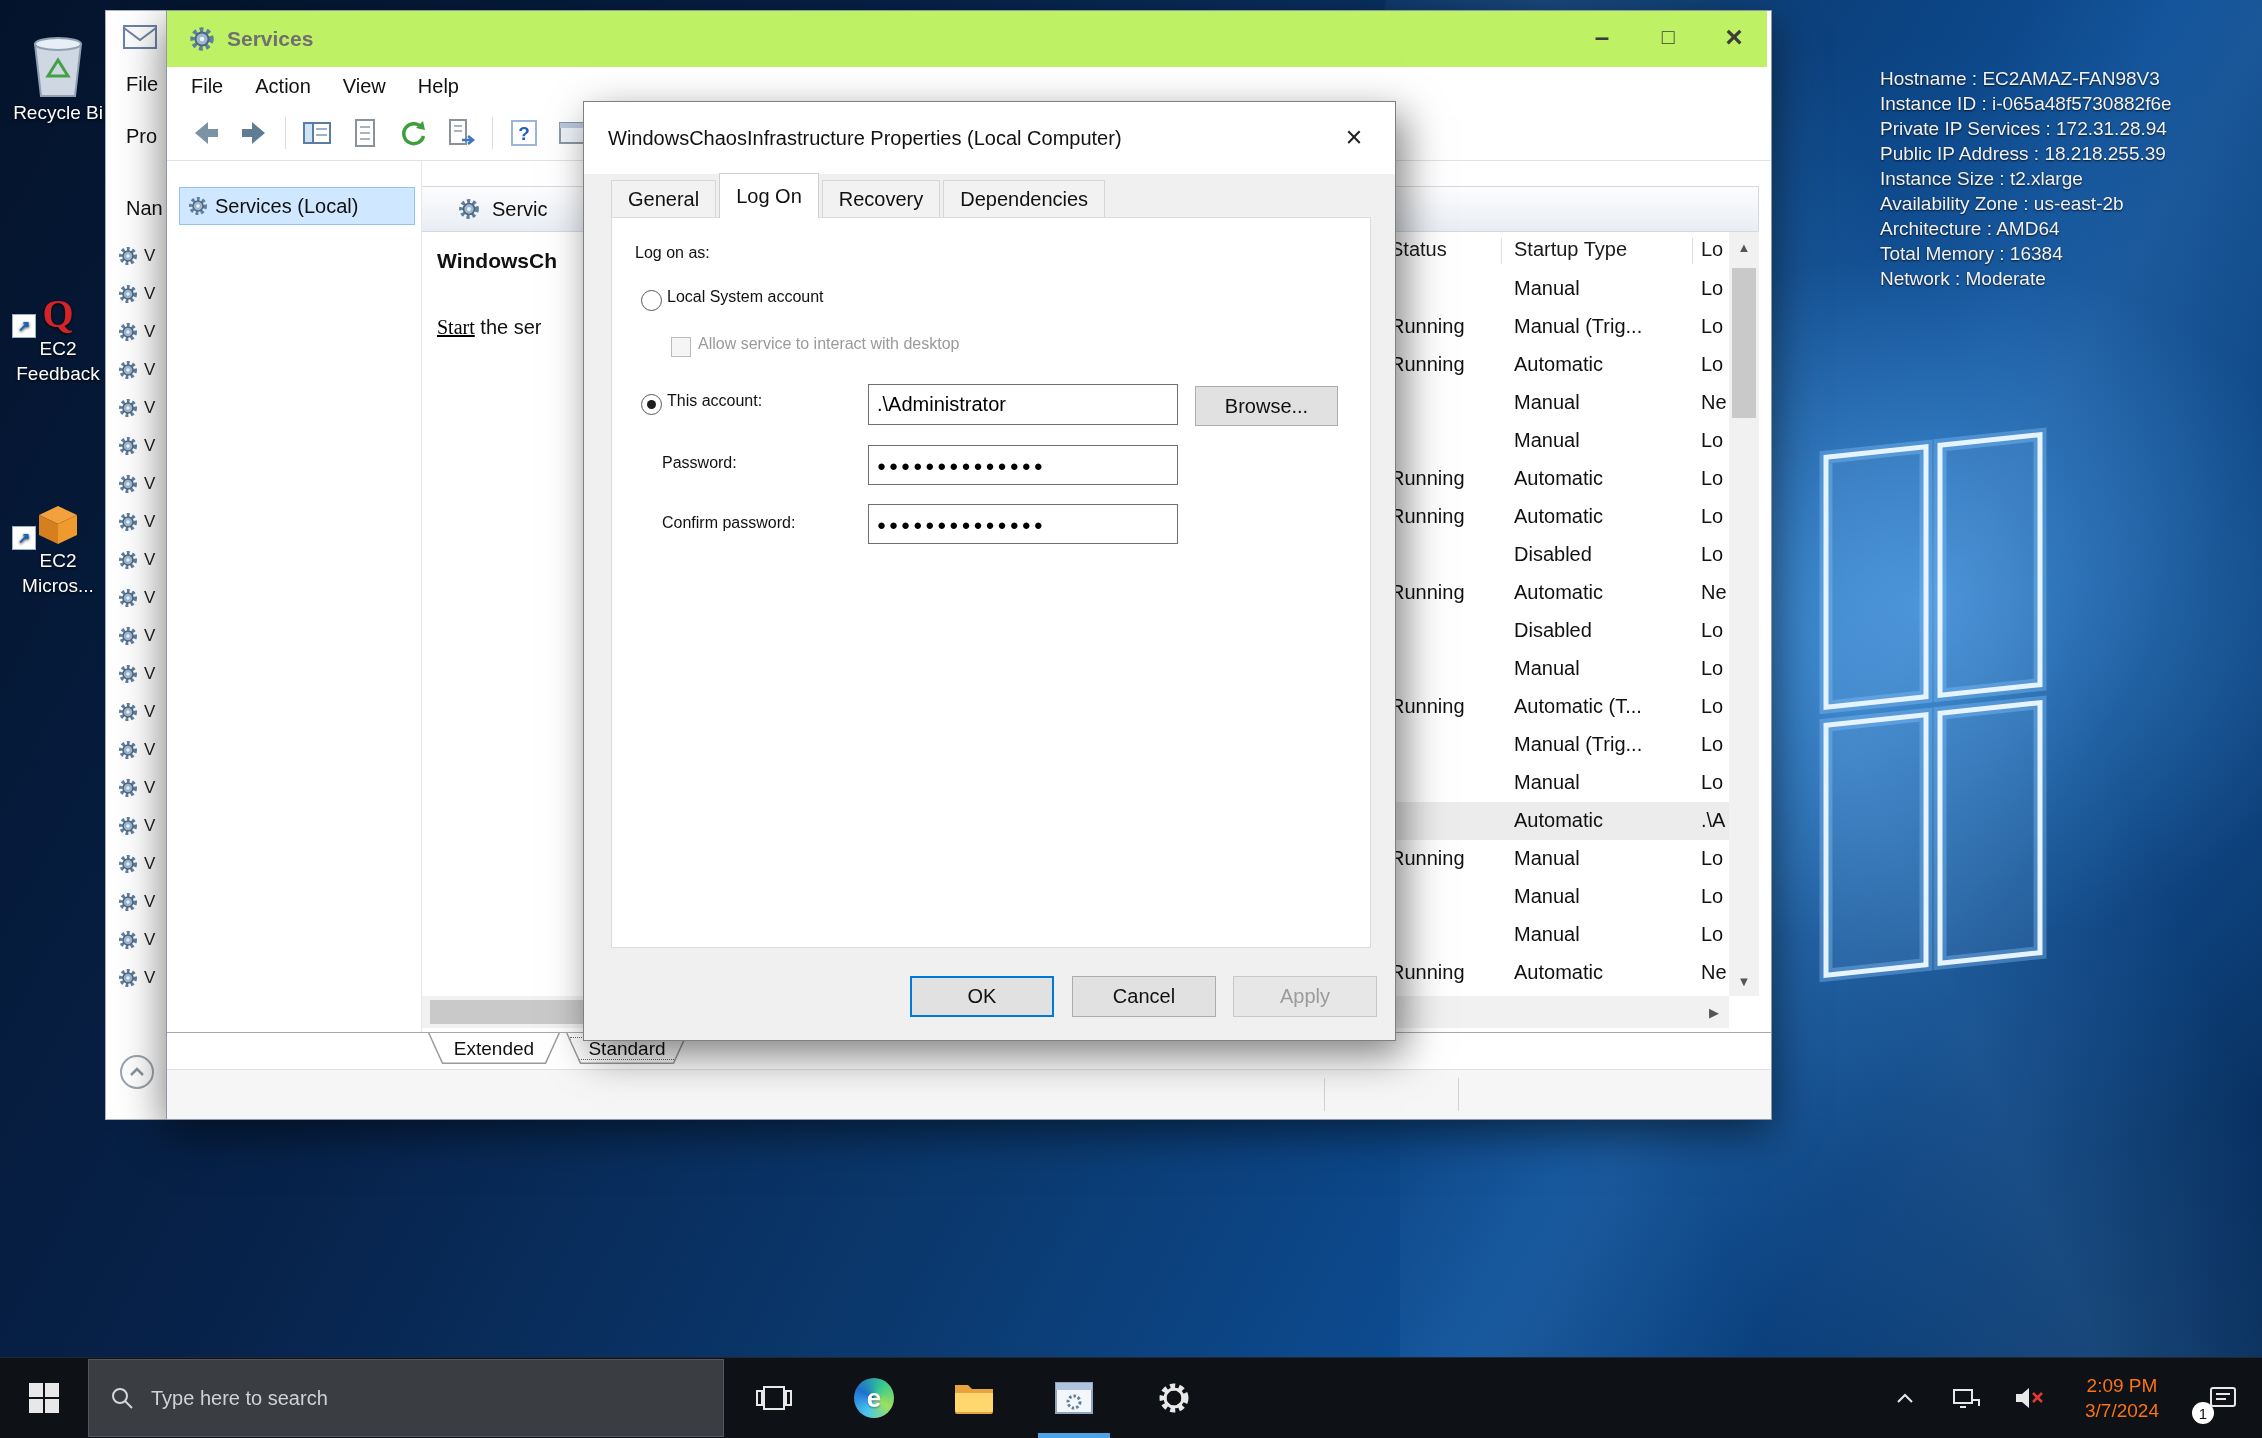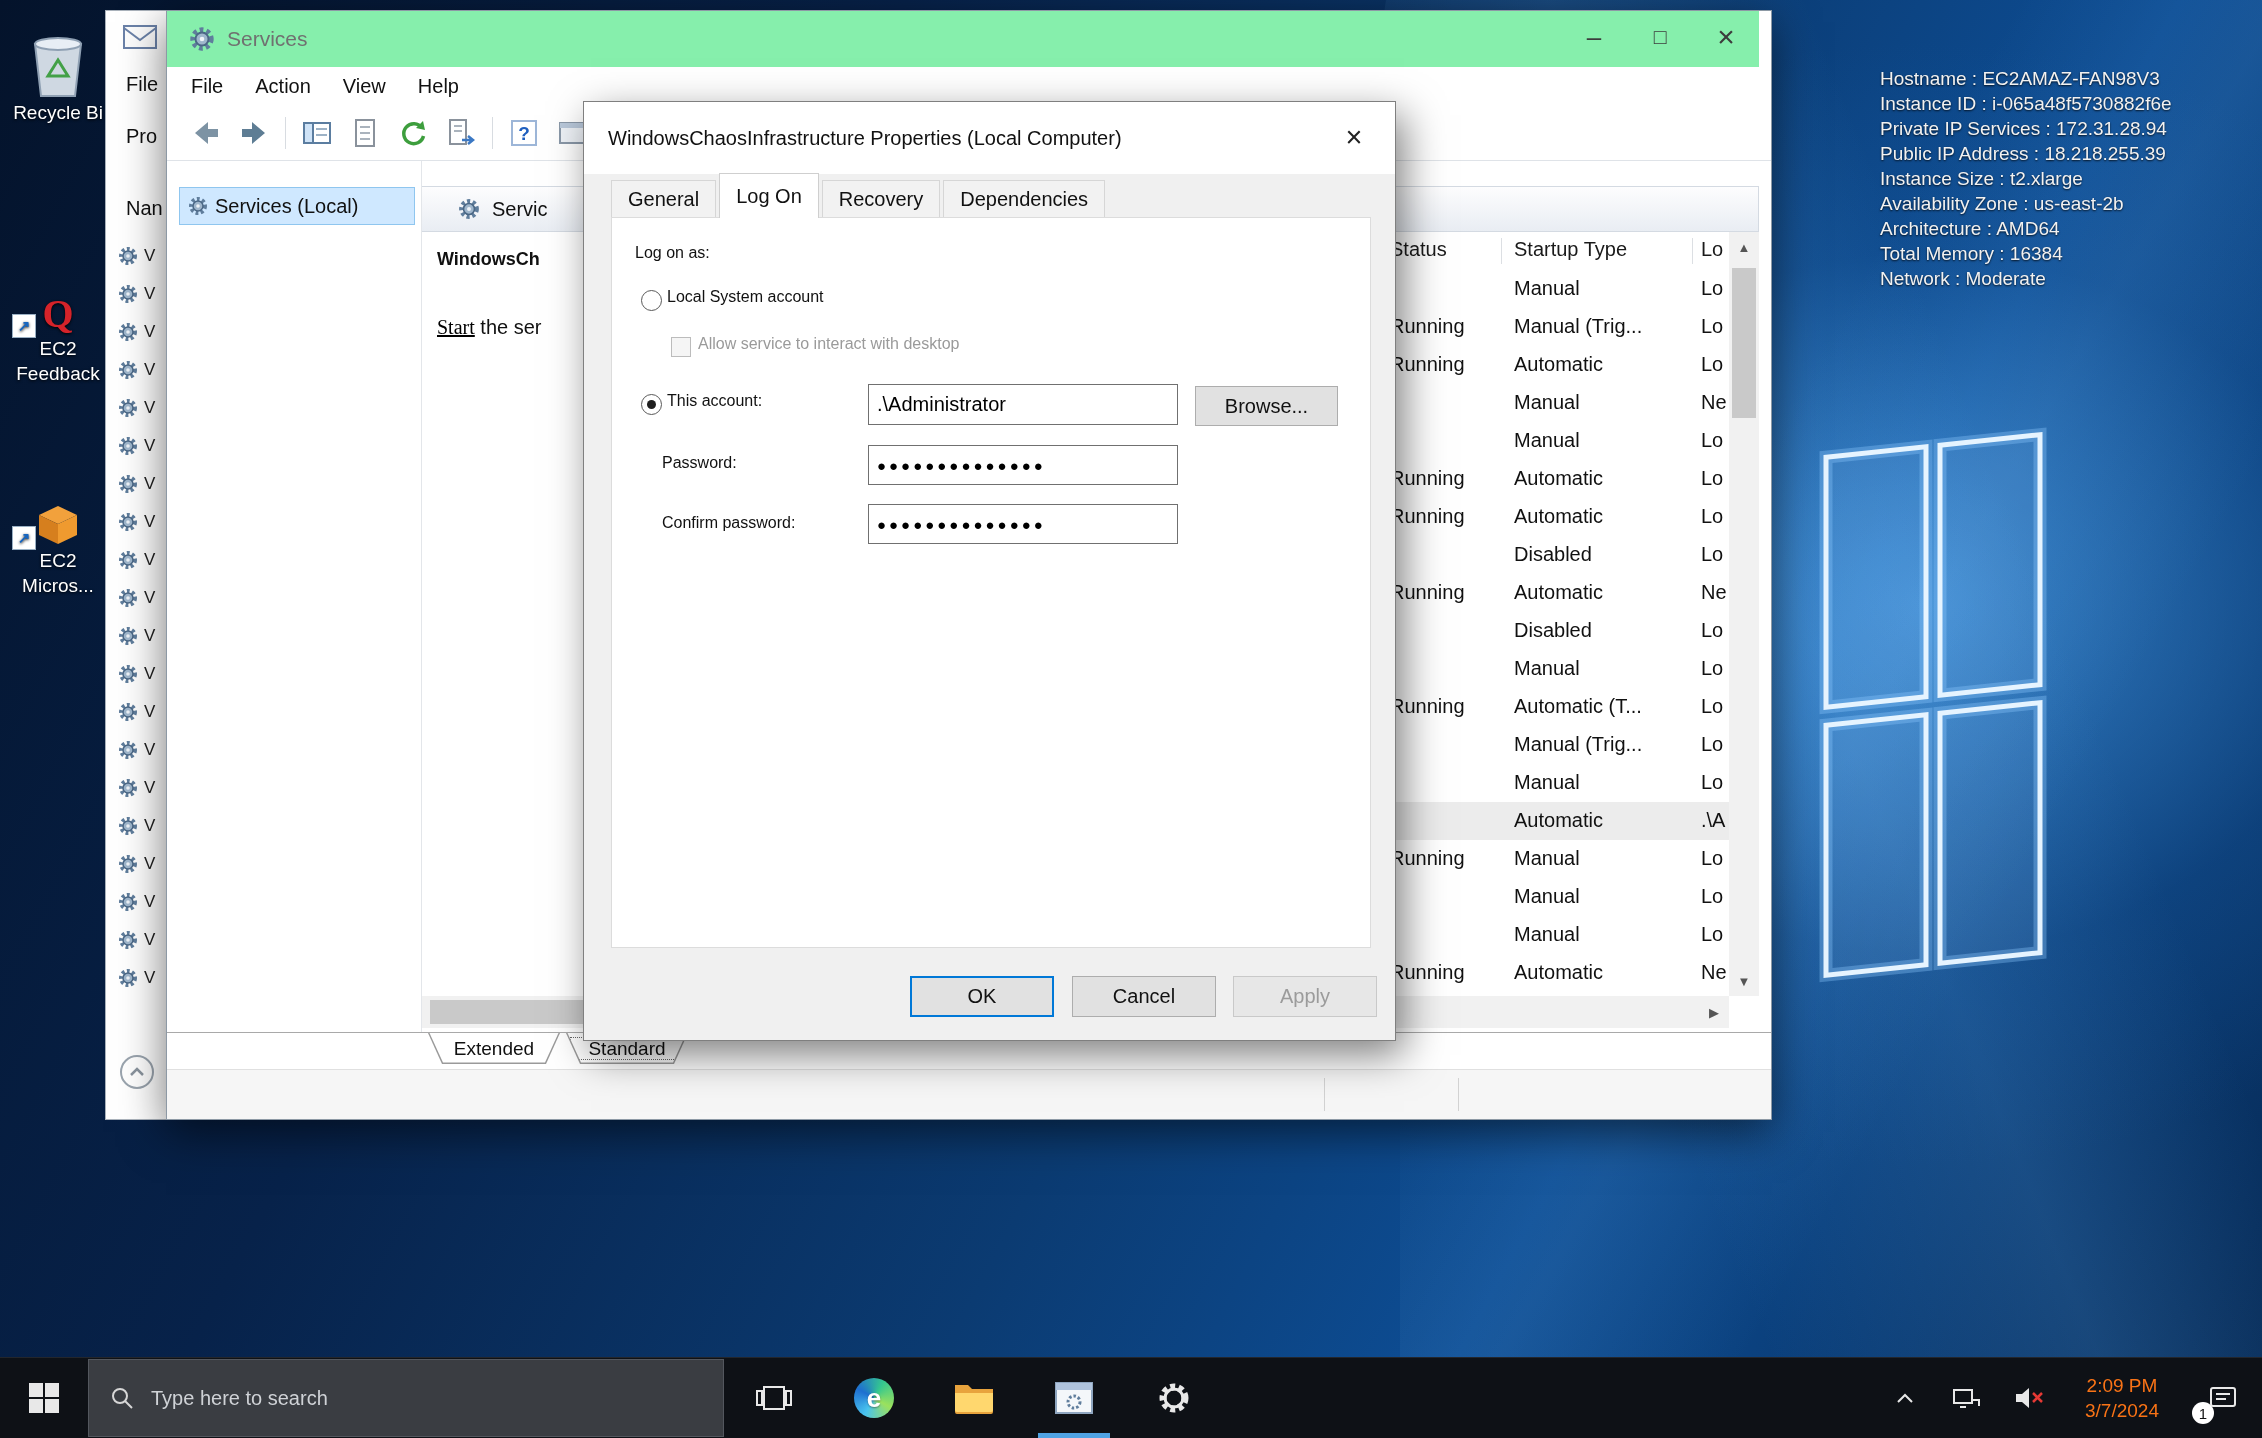--- a/index.html
+++ b/index.html
@@ -34,39 +34,39 @@
   .strip .s-abs{position:absolute;white-space:nowrap;}
   .strip-item{height:38px;display:flex;align-items:center;gap:6px;}
   .strip-item .sv{font-size:17px;color:#222;width:12px;overflow:hidden;}
   .circle-btn{position:absolute;left:14px;top:1044px;width:30px;height:30px;border:2px solid #9aa4ae;
     border-radius:50%;display:grid;place-items:center;}
 
   
   .win{position:absolute;left:166px;top:10px;width:1604px;height:1108px;background:#fff;
     border:1px solid #8d99a5;box-shadow:0 12px 42px rgba(0,0,0,.55);z-index:3;overflow:hidden;}
   .w-abs{position:absolute;}
-  .t-bar{left:0;top:0;right:12px;height:56px;display:flex;align-items:center;background:#86efac;}
+  .t-bar{left:0;top:0;right:4px;height:56px;display:flex;align-items:center;background:#bef264;font-weight:bold;}
   .t-icon{margin-left:22px;}
   .t-title{margin-left:12px;font-size:21px;color:#707070;}
   .win-controls{position:absolute;right:0;top:0;display:flex;}
   .wc{width:66px;height:52px;display:grid;place-items:center;color:#3c3c3c;}
   .wc.min{font-size:26px;} .wc.max{font-size:21px;} .wc.cls{font-size:30px;}
   .menu-bar{left:0;top:56px;right:0;height:38px;display:flex;align-items:center;padding-left:8px;}
   .menu-item{padding:4px 16px;font-size:20px;}
   .toolbar{left:0;top:94px;right:0;height:55px;display:flex;align-items:center;gap:14px;
     padding-left:22px;border-bottom:1px solid #dfe3e8;}
   .tbsep{width:1px;height:32px;background:#d8dce1;}
   .tree{left:0;top:150px;width:254px;height:871px;border-right:1px solid #e3e6ea;background:#fff;}
   .tree-item{position:absolute;left:12px;top:26px;width:226px;height:36px;display:flex;align-items:center;
     gap:7px;background:#cfe8ff;border:1px solid #8fc6ef;padding-left:8px;font-size:20px;}
   .banner{left:255px;top:175px;width:1337px;height:46px;
     background:linear-gradient(#fdfdfe,#e9edf3);border:1px solid #d4dae2;border-left:none;
     display:flex;align-items:center;gap:12px;padding-left:36px;box-sizing:border-box;font-size:20px;}
   .extended{left:255px;top:221px;width:955px;height:764px;background:#fff;}
-  .svc-bold{position:absolute;left:15px;top:17px;font-weight:bold;font-size:18px;white-space:nowrap;}
+  .svc-bold{position:absolute;left:15px;top:17px;font-weight:bold;font-size:21px;white-space:nowrap;}
   .svc-start{position:absolute;left:15px;top:84px;font-size:20px;white-space:nowrap;}
   .link{color:#000000;text-decoration:underline;font-family:Liberation Serif, serif;}
   .colhead{left:1210px;top:221px;width:352px;height:38px;background:#fff;border-bottom:1px solid #e6e6e6;font-size:20px;}
   .colhead span{position:absolute;top:6px;color:#1a1a1a;white-space:nowrap;}
   .colsep{position:absolute;top:6px;height:26px;width:1px;background:#dcdfe3;}
   .rowsbox{left:1210px;top:259px;width:352px;height:722px;background:#fff;overflow:hidden;}
   .listrow{position:absolute;left:0;right:0;height:38px;font-size:20px;}
   .listrow.selected{background:#ececec;}
   .cell{position:absolute;top:7px;white-space:nowrap;overflow:hidden;}
   .cell.c1{left:13px;width:115px;} .cell.c2{left:137px;width:182px;} .cell.c3{left:324px;width:28px;}

